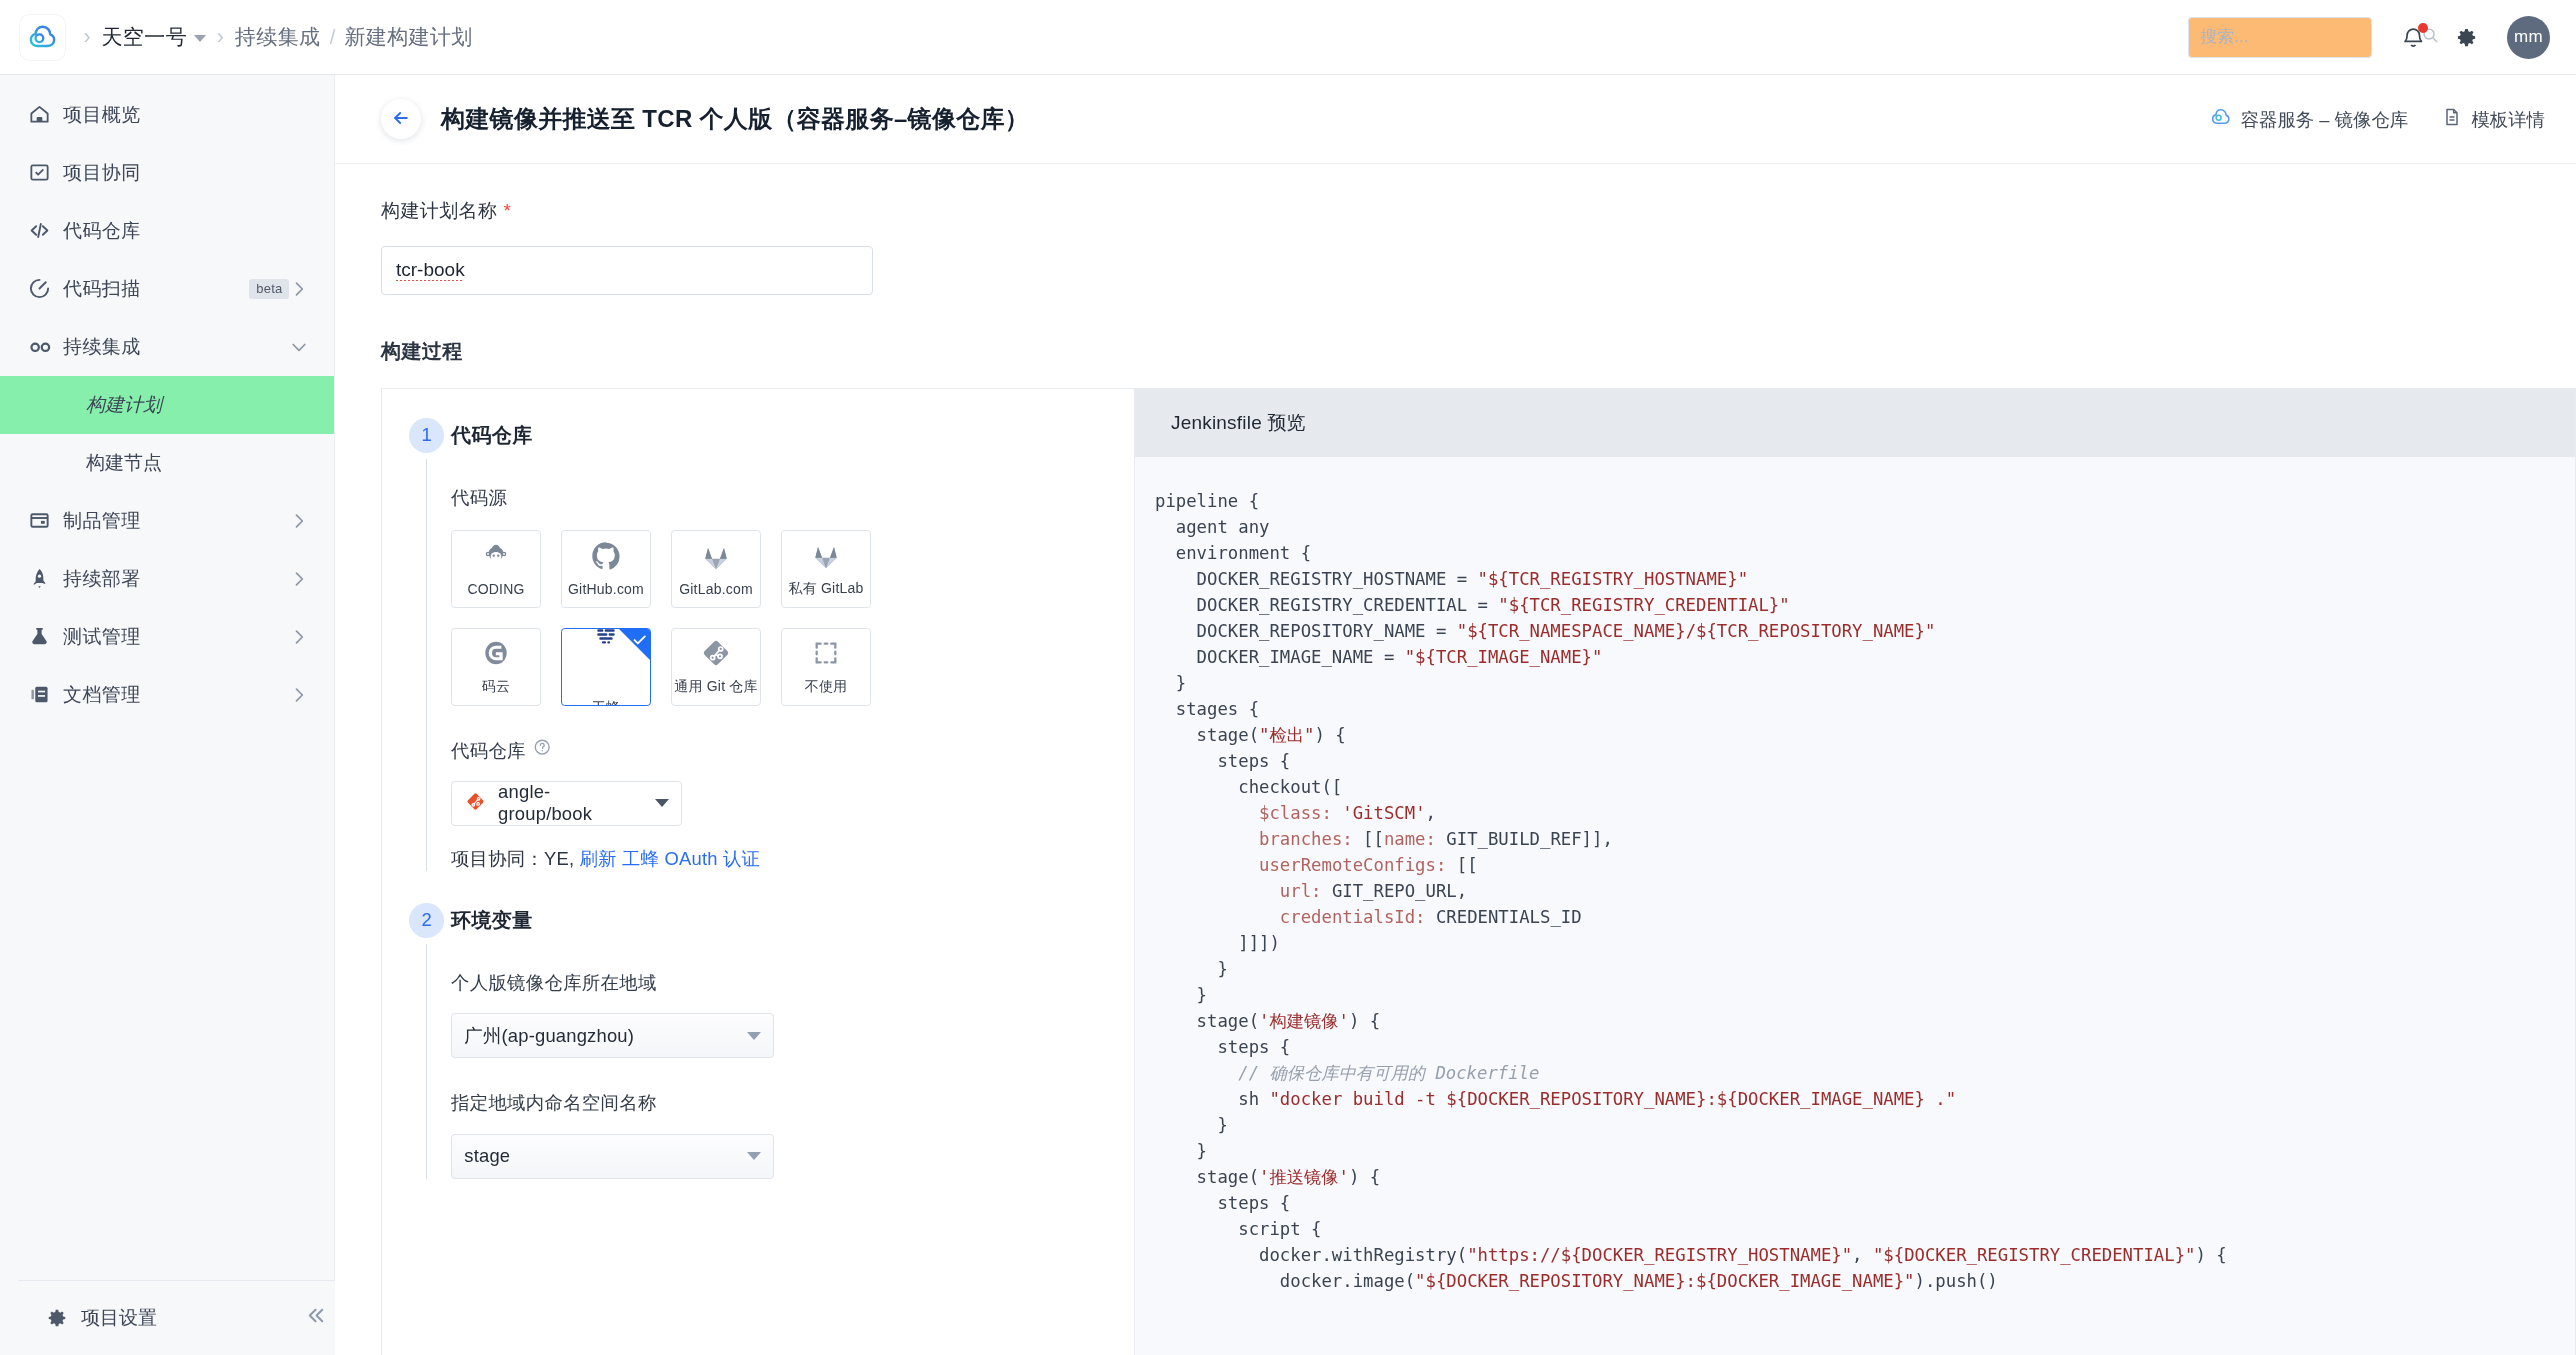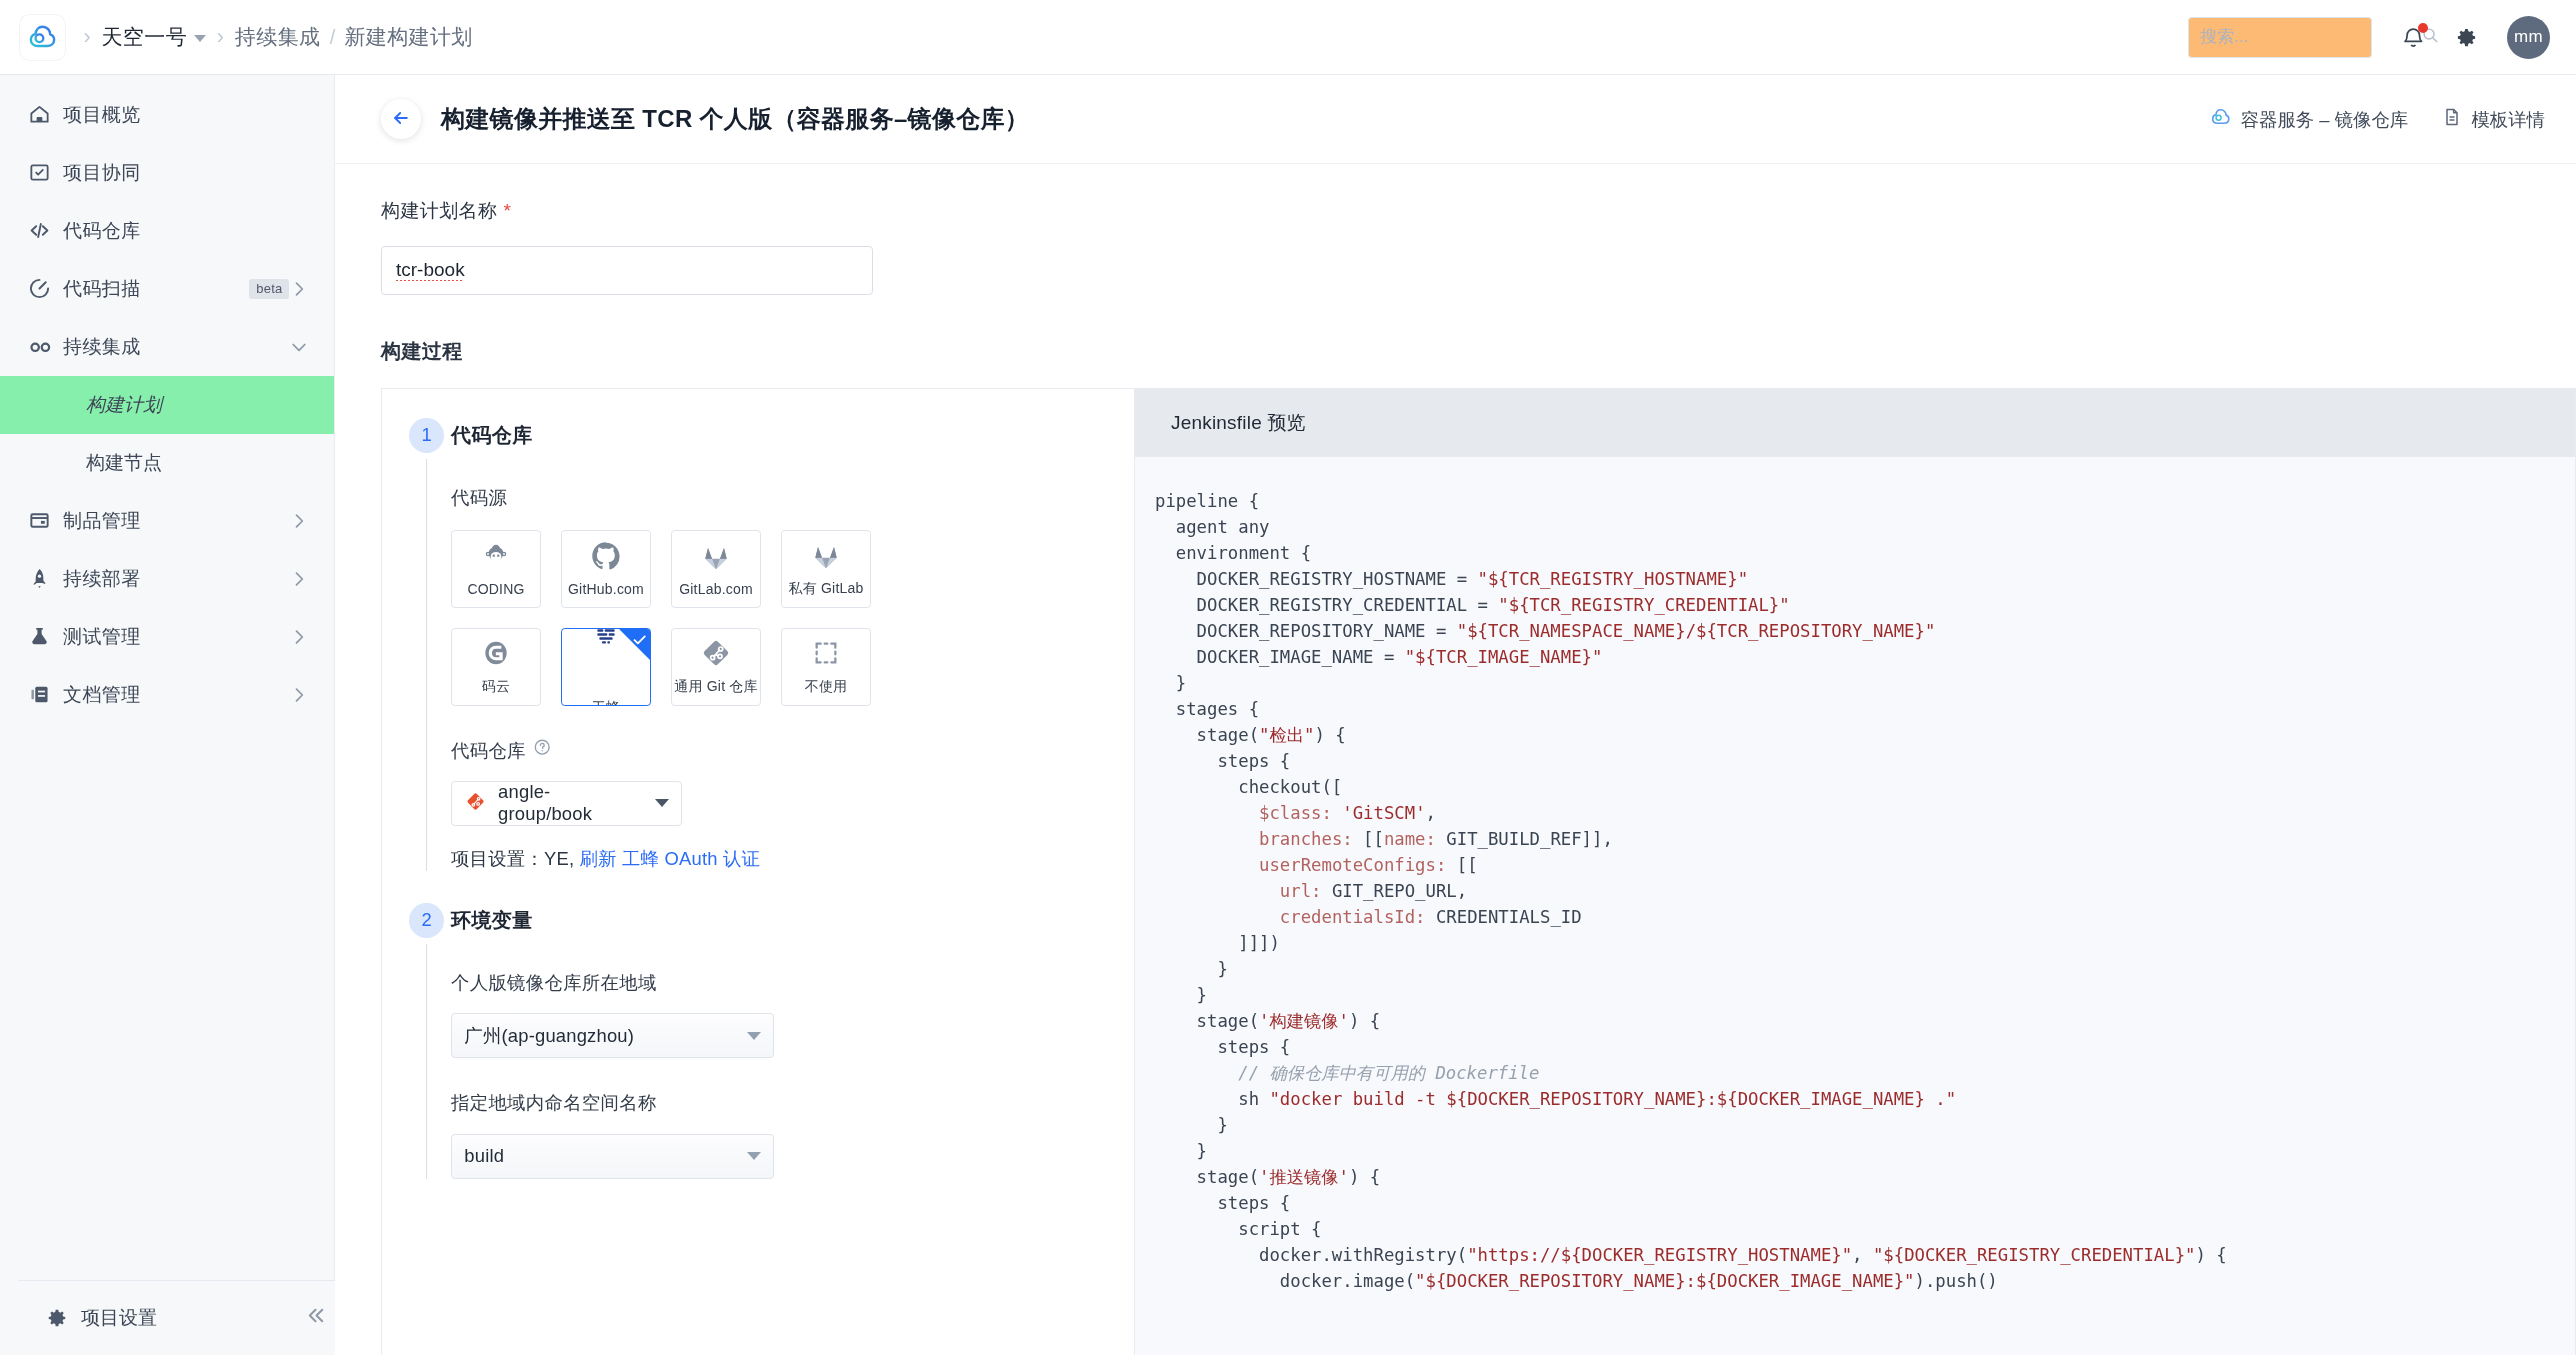--- a/index.html
+++ b/index.html
@@ -593,21 +593,21 @@
                         <circle cx="19.5" cy="31" r="2.7"></circle>
                         <circle cx="29.5" cy="29" r="2.7"></circle>
                     </g>
                   </svg>
                 </span>
                 <span class="val">angle-group/book</span>
                 <span class="select-caret"></span>
               </div>
 
               <div class="auth-line">
-                <span>项目设置：</span><span>YE,</span>
+                <span>项目协同：</span><span>YE,</span>
                 <a>刷新 工蜂 OAuth 认证</a>
               </div>
             </div>
           </div>
 
           <div class="step-row" style="padding-top:32px;">
             <div class="step-rail">
               <div class="step-circle">2</div>
               <div class="step-line"></div>
             </div>
@@ -619,21 +619,21 @@
               </div>
               <div class="select-box wide">
                 <span class="val">广州(ap-guangzhou)</span>
                 <span class="select-caret soft"></span>
               </div>
 
               <div class="sub-label">
                 <span>指定地域内命名空间名称</span>
               </div>
               <div class="select-box wide">
-                <span class="val">build</span>
+                <span class="val">stage</span>
                 <span class="select-caret soft"></span>
               </div>
             </div>
           </div>
         </div>
 
         <div class="right-panel">
           <div class="code-head">Jenkinsfile 预览</div>
           <div class="code-body" id="code-body"><div><span class="c-kw">pipeline {</span></div><div><span class="c-kw">  agent any</span></div><div><span class="c-kw">  environment {</span></div><div><span class="c-kw">    DOCKER_REGISTRY_HOSTNAME = </span><span class="c-str">"${TCR_REGISTRY_HOSTNAME}"</span></div><div><span class="c-kw">    DOCKER_REGISTRY_CREDENTIAL = </span><span class="c-str">"${TCR_REGISTRY_CREDENTIAL}"</span></div><div><span class="c-kw">    DOCKER_REPOSITORY_NAME = </span><span class="c-str">"${TCR_NAMESPACE_NAME}/${TCR_REPOSITORY_NAME}"</span></div><div><span class="c-kw">    DOCKER_IMAGE_NAME = </span><span class="c-str">"${TCR_IMAGE_NAME}"</span></div><div><span class="c-kw">  }</span></div><div><span class="c-kw">  stages {</span></div><div><span class="c-kw">    stage(</span><span class="c-str">"检出"</span><span class="c-kw">) {</span></div><div><span class="c-kw">      steps {</span></div><div><span class="c-kw">        checkout([</span></div><div><span class="c-kw">          </span><span class="c-prop">$class:</span><span class="c-kw"> </span><span class="c-str">'GitSCM'</span><span class="c-kw">,</span></div><div><span class="c-kw">          </span><span class="c-prop">branches:</span><span class="c-kw"> [[</span><span class="c-prop">name:</span><span class="c-kw"> GIT_BUILD_REF]],</span></div><div><span class="c-kw">          </span><span class="c-prop">userRemoteConfigs:</span><span class="c-kw"> [[</span></div><div><span class="c-kw">            </span><span class="c-prop">url:</span><span class="c-kw"> GIT_REPO_URL,</span></div><div><span class="c-kw">            </span><span class="c-prop">credentialsId:</span><span class="c-kw"> CREDENTIALS_ID</span></div><div><span class="c-kw">        ]]])</span></div><div><span class="c-kw">      }</span></div><div><span class="c-kw">    }</span></div><div><span class="c-kw">    stage(</span><span class="c-str">'构建镜像'</span><span class="c-kw">) {</span></div><div><span class="c-kw">      steps {</span></div><div><span class="c-kw">        </span><span class="c-com">// 确保仓库中有可用的 Dockerfile</span></div><div><span class="c-kw">        sh </span><span class="c-str">"docker build -t ${DOCKER_REPOSITORY_NAME}:${DOCKER_IMAGE_NAME} ."</span></div><div><span class="c-kw">      }</span></div><div><span class="c-kw">    }</span></div><div><span class="c-kw">    stage(</span><span class="c-str">'推送镜像'</span><span class="c-kw">) {</span></div><div><span class="c-kw">      steps {</span></div><div><span class="c-kw">        script {</span></div><div><span class="c-kw">          docker.withRegistry(</span><span class="c-str">"https://${DOCKER_REGISTRY_HOSTNAME}"</span><span class="c-kw">, </span><span class="c-str">"${DOCKER_REGISTRY_CREDENTIAL}"</span><span class="c-kw">) {</span></div><div><span class="c-kw">            docker.image(</span><span class="c-str">"${DOCKER_REPOSITORY_NAME}:${DOCKER_IMAGE_NAME}"</span><span class="c-kw">).push()</span></div></div>
           <div class="hscroll-track">

